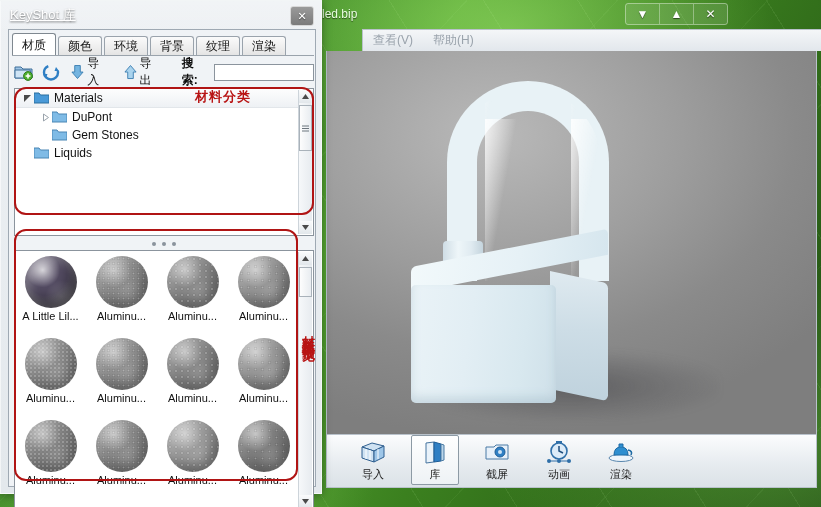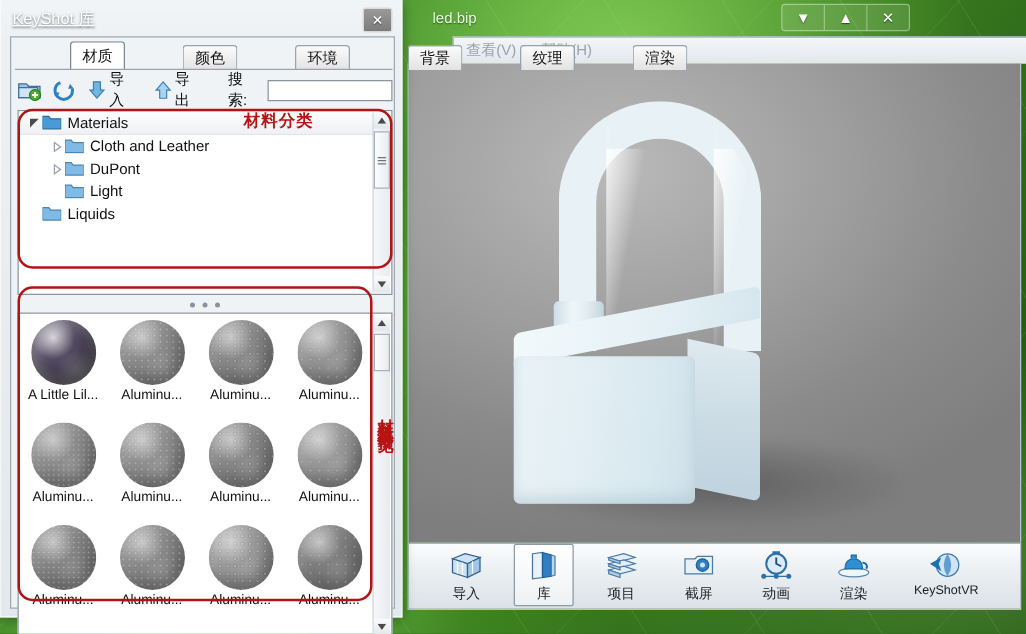--- a/index.html
+++ b/index.html
@@ -18,21 +18,21 @@
   }
   #desktop .veins{position:absolute;inset:0;opacity:.38;
     background:
       repeating-linear-gradient(58deg, rgba(210,255,180,0) 0 38px, rgba(210,255,180,.22) 38px 39px, rgba(210,255,180,0) 39px 80px),
       repeating-linear-gradient(-47deg, rgba(200,250,170,0) 0 54px, rgba(200,250,170,.16) 54px 55px, rgba(200,250,170,0) 55px 110px);
   }
 
   
   #mainwin{position:absolute;left:322px;top:0;width:499px;height:492px;}
   #mainwin .titlebar{position:absolute;left:0;top:0;width:412px;height:28px;
-    color:#e9ffe0;font-size:12px;line-height:28px;padding-left:24px;box-sizing:border-box;
+    color:#e9ffe0;font-size:12px;line-height:28px;padding-left:0;box-sizing:border-box;
     text-shadow:0 1px 1px rgba(0,0,0,.55);}
   #mainwin .wbtns{position:absolute;right:6px;top:3px;display:flex;gap:0;
     border:1px solid rgba(255,255,255,.45);border-radius:3px;overflow:hidden;}
   #mainwin .wbtn{width:33px;height:20px;display:flex;align-items:center;justify-content:center;
     color:#ffffff;font-size:12px;background:rgba(255,255,255,.10);
     border-right:1px solid rgba(255,255,255,.35);}
   #mainwin .wbtn:last-child{border-right:none;}
   #mainwin .menubar{position:absolute;left:4px;top:29px;width:491px;height:22px;
     background:linear-gradient(#f4f6f8,#e2e7ec);border:1px solid #b9c2cb;border-bottom:none;
     box-sizing:border-box;display:flex;align-items:center;padding-left:0;margin-left:36px;}
@@ -100,29 +100,29 @@
     color:#ffffff;font-size:11px;display:flex;align-items:center;justify-content:center;
     text-shadow:0 1px 1px rgba(0,0,0,.5);}
   #lib-panel{position:absolute;left:7px;top:28px;width:308px;height:458px;
     background:#f0f3f6;border:1px solid #9fa9b3;box-sizing:border-box;}
 
   
   #tabs{position:absolute;left:3px;top:3px;width:302px;height:23px;display:flex;align-items:flex-end;}
   .tab{height:20px;min-width:44px;padding:0 9px;margin-right:2px;box-sizing:border-box;
     display:flex;align-items:center;justify-content:center;font-size:12px;color:#121212;
     background:linear-gradient(#fbfbfb,#e3e3e3);border:1px solid #9aa3ac;border-bottom:none;
-    border-radius:3px 3px 0 0;margin-left:44px;}
+    border-radius:3px 3px 0 0;}
   .tab.active{height:23px;background:#ffffff;border-color:#7f8890;font-weight:normal;}
   #tabline{position:absolute;left:3px;top:25px;width:302px;height:1px;background:#9aa3ac;}
 
   
   #libtoolbar{position:absolute;left:5px;top:29px;width:300px;height:26px;display:flex;align-items:center;gap:6px;}
   .tb-icon{width:22px;height:20px;display:flex;align-items:center;justify-content:center;}
   .tb-btn{display:flex;align-items:center;gap:3px;font-size:12px;color:#0e0e0e;padding:0 4px;}
-  #search-label{font-size:12px;color:#0e0e0e;margin-left:10px;}
+  #search-label{font-size:12px;color:#0e0e0e;margin-left:10px;font-weight:bold;}
   #search-input{width:100px;height:17px;background:#ffffff;border:1px solid #8b949d;
     box-sizing:border-box;font-size:11px;padding:0 3px;font-family:"Liberation Sans",sans-serif;}
 
   
   #treepane{position:absolute;left:5px;top:58px;width:300px;height:148px;
     background:#ffffff;border:1px solid #8b949d;box-sizing:border-box;overflow:hidden;}
   .tree-row{height:18px;display:flex;align-items:center;padding-left:6px;font-size:12px;color:#111;}
   .tree-row.root{background:linear-gradient(#fdfdfd,#eef1f4);border-bottom:1px solid #e2e6ea;}
   .tw{width:13px;height:13px;display:flex;align-items:center;justify-content:center;flex:0 0 13px;}
   .folder{width:15px;height:12px;margin-right:5px;flex:0 0 15px;}
@@ -220,37 +220,20 @@
       <span class="ticon">
         <svg width="28" height="25" viewBox="0 0 28 25">
           <path d="M5 3 L13 2 L13 22 L5 23 Z" fill="#e9f2fa" stroke="#47749f"></path>
           <path d="M13 2 L20 4 L20 21 L13 22 Z" fill="#2f7fc4" stroke="#1e5d96"></path>
           <path d="M20 4 L23 5 L23 20 L20 21 Z" fill="#bcd6ea" stroke="#4b7ba3"></path>
         </svg>
       </span>
       <span class="tlabel">库</span>
     </div>
 
-    <div class="tool">
-      <span class="ticon">
-        <svg width="28" height="25" viewBox="0 0 28 25">
-          <g fill="#e4eef7" stroke="#4a7ba6">
-            <path d="M4 6 L16 3 L25 6 L13 9 Z"></path>
-              <path d="M4 11 L16 8 L25 11 L13 14 Z"></path>
-            <path d="M4 16 L16 13 L25 16 L13 19 Z"></path>
-          </g>
-          <g fill="#aecbe5" stroke="#4a7ba6">
-              <path d="M4 6 L4 8 L13 11 L13 9 Z"></path>
-              <path d="M4 11 L4 13 L13 16 L13 14 Z"></path>
-              <path d="M4 16 L4 19 L13 22 L13 19 Z"></path>
-            </g>
-        </svg>
-      </span>
-      <span class="tlabel">项目</span>
-    </div>
 
     <div class="tool">
       <span class="ticon">
         <svg width="28" height="25" viewBox="0 0 28 25">
           <path d="M3 7 L11 7 L13 5 L25 5 L25 19 L3 19 Z" fill="#e7f0f9" stroke="#4a7ba6"></path>
           <circle cx="17" cy="12" r="5" fill="#2f7fc4" stroke="#1e5d96"></circle>
           <circle cx="17" cy="12" r="2" fill="#cfe4f5"></circle>
         </svg>
       </span>
       <span class="tlabel">截屏</span>
@@ -278,30 +261,20 @@
         <svg width="28" height="25" viewBox="0 0 28 25">
           <ellipse cx="14" cy="18" rx="12" ry="3.5" fill="#eef5fb" stroke="#5886ad"></ellipse>
           <path d="M7 15 Q7 7 14 7 Q21 7 21 15 Z" fill="#2f8fd0" stroke="#1e6ba5"></path>
           <path d="M21 10 Q26 11 24 15" fill="none" stroke="#1e6ba5" stroke-width="1.6"></path>
           <path d="M12 7 L12 4 L16 4 L16 7" fill="#2f8fd0" stroke="#1e6ba5"></path>
         </svg>
       </span>
       <span class="tlabel">渲染</span>
     </div>
 
-    <div class="tool vr">
-      <span class="ticon">
-        <svg width="30" height="25" viewBox="0 0 30 25">
-          <circle cx="16" cy="12" r="9" fill="#cfe4f5" stroke="#3b7cae"></circle>
-          <path d="M16 3 Q10 12 16 21 Q22 12 16 3" fill="#2f7fc4" opacity=".7"></path>
-          <path d="M2 11 L11 6 L9 11 L11 17 Z" fill="#1f6fae"></path>
-        </svg>
-      </span>
-      <span class="tlabel">KeyShotVR</span>
-    </div>
 
   </div>
 
 </div>
 
 <div id="libwin">
 
   <div id="lib-titlebar">
     <div id="lib-title">KeyShot 库</div>
     <div id="lib-close">✕</div>
@@ -359,59 +332,46 @@
             </svg>
         </span>
         <span class="folder">
           <svg width="15" height="12" viewBox="0 0 15 12">
               <path d="M0 1 L5 1 L6.5 3 L15 3 L15 11 L0 11 Z" fill="#4a9ad8" stroke="#2b6e9e"></path>
             </svg>
         </span>
         <span>Materials</span>
       </div>
 
+
       <div class="tree-row" style="padding-left:24px">
         <span class="tw">
           <svg width="8" height="9" viewBox="0 0 8 9">
               <path d="M1.5 1 L6.5 4.5 L1.5 8 Z" fill="none" stroke="#9aa3ac"></path>
             </svg>
         </span>
         <span class="folder">
           <svg width="15" height="12" viewBox="0 0 15 12">
               <path d="M0 1 L5 1 L6.5 3 L15 3 L15 11 L0 11 Z" fill="#7fbbe6" stroke="#4b86b4"></path>
             </svg>
         </span>
-        <span>Cloth and Leather</span>
-      </div>
-
-      <div class="tree-row" style="padding-left:24px">
-        <span class="tw">
-          <svg width="8" height="9" viewBox="0 0 8 9">
-              <path d="M1.5 1 L6.5 4.5 L1.5 8 Z" fill="none" stroke="#9aa3ac"></path>
-            </svg>
-        </span>
-        <span class="folder">
-          <svg width="15" height="12" viewBox="0 0 15 12">
-              <path d="M0 1 L5 1 L6.5 3 L15 3 L15 11 L0 11 Z" fill="#7fbbe6" stroke="#4b86b4"></path>
-            </svg>
-        </span>
         <span>DuPont</span>
       </div>
-
-
 
       <div class="tree-row" style="padding-left:24px">
         <span class="tw"></span>
         <span class="folder">
           <svg width="15" height="12" viewBox="0 0 15 12">
               <path d="M0 1 L5 1 L6.5 3 L15 3 L15 11 L0 11 Z" fill="#7fbbe6" stroke="#4b86b4"></path>
             </svg>
         </span>
-        <span>Light</span>
-      </div>
+        <span>Gem Stones</span>
+      </div>
+
+
 
       <div class="tree-row" style="">
         <span class="tw"></span>
         <span class="folder">
           <svg width="15" height="12" viewBox="0 0 15 12">
               <path d="M0 1 L5 1 L6.5 3 L15 3 L15 11 L0 11 Z" fill="#7fbbe6" stroke="#4b86b4"></path>
             </svg>
         </span>
         <span>Liquids</span>
       </div>

